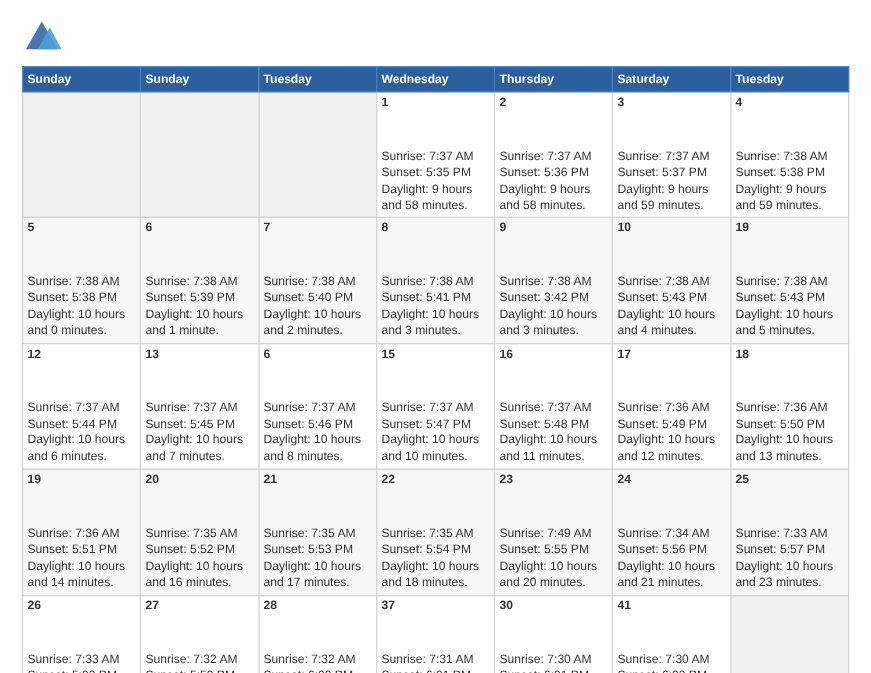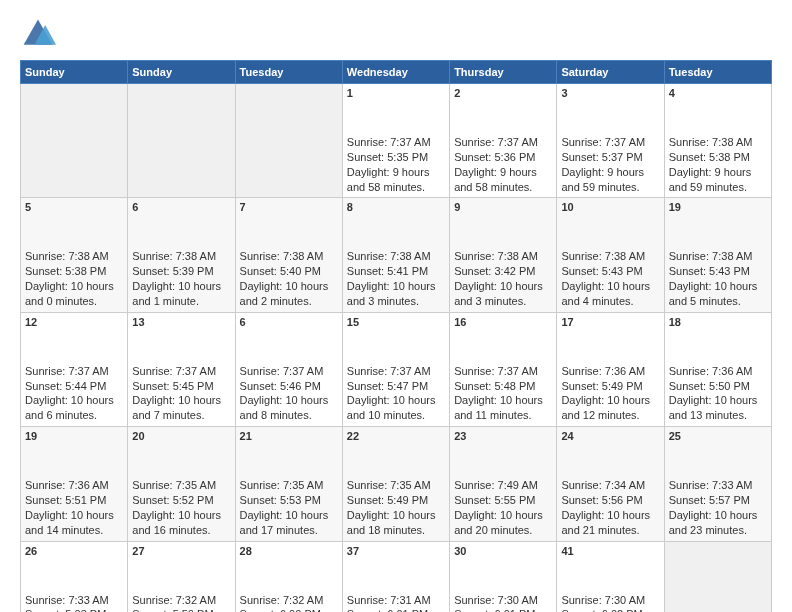--- a/index.html
+++ b/index.html
@@ -281,21 +281,21 @@
           <td>
             <span class="day-number">21</span>
             <div class="day-info">Sunrise: 7:35 AM
 Sunset: 5:53 PM
 Daylight: 10 hours
 and 17 minutes.</div>
           </td>
           <td>
             <span class="day-number">22</span>
             <div class="day-info">Sunrise: 7:35 AM
-Sunset: 5:49 PM
+Sunset: 5:54 PM
 Daylight: 10 hours
 and 18 minutes.</div>
           </td>
           <td>
             <span class="day-number">23</span>
             <div class="day-info">Sunrise: 7:49 AM
 Sunset: 5:55 PM
 Daylight: 10 hours
 and 20 minutes.</div>
           </td>

